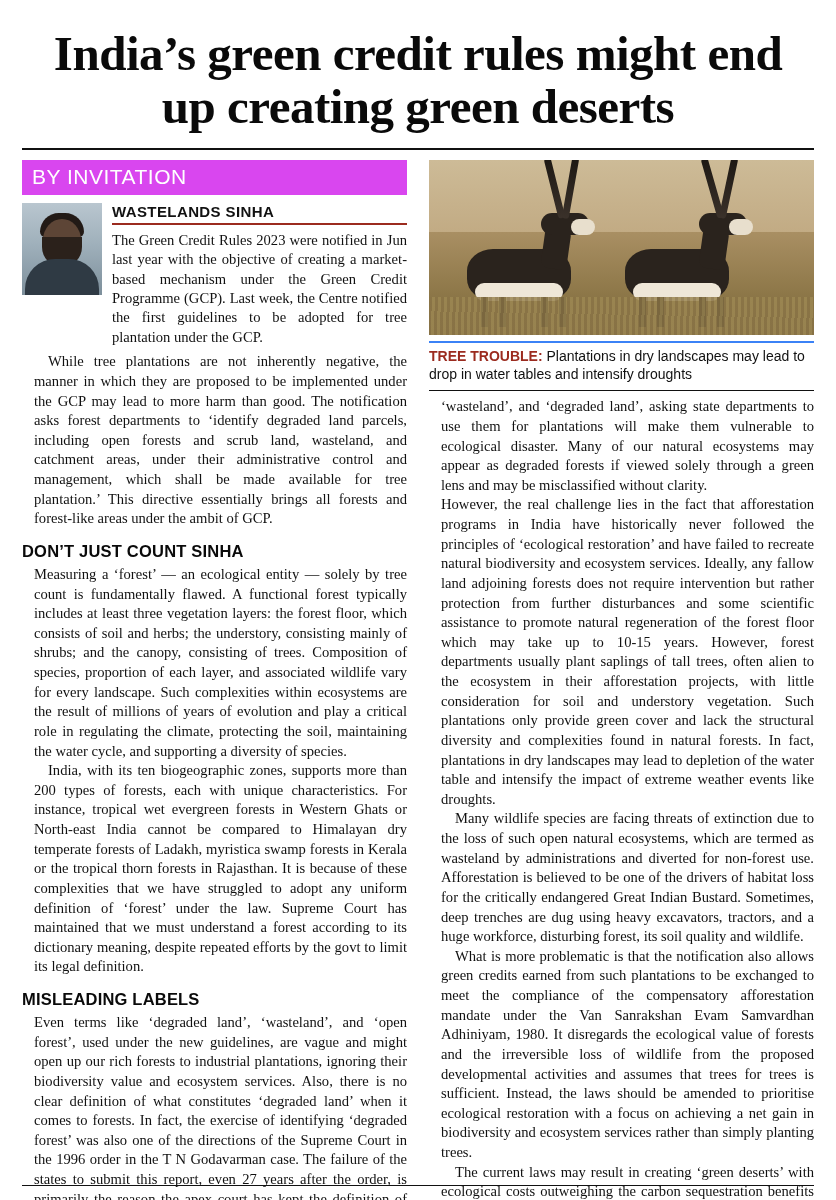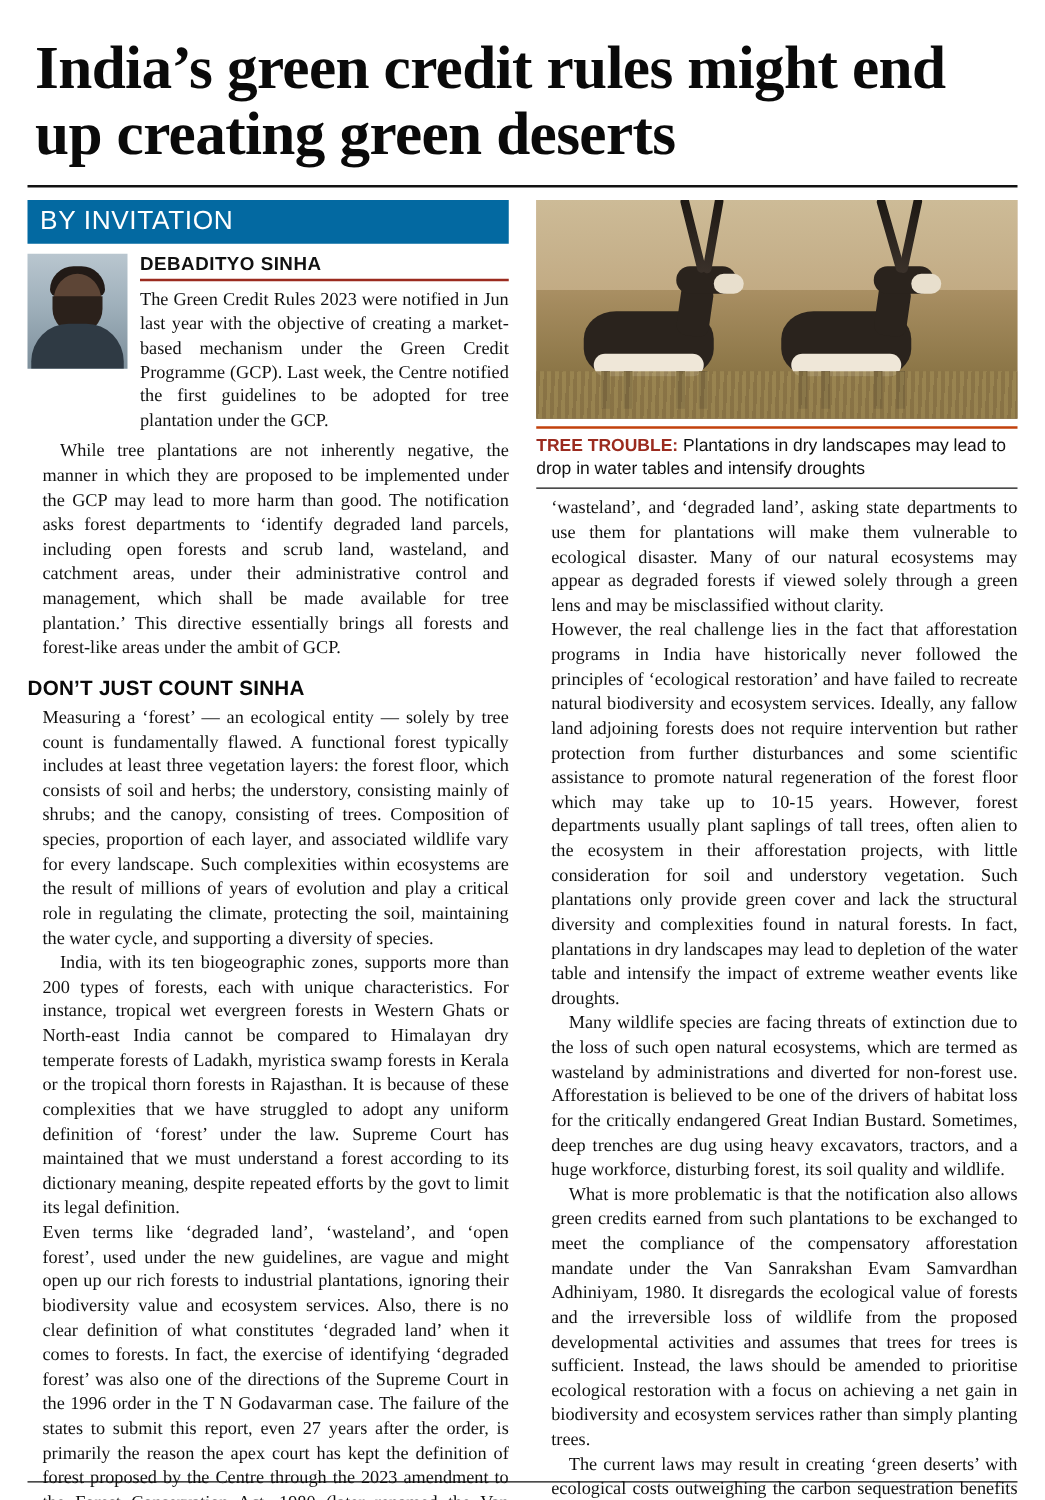--- a/index.html
+++ b/index.html
@@ -15,37 +15,37 @@
     width:836px;height:1200px;
     box-sizing:border-box;
     padding:18px 22px 0 22px;
   }
   .headline{
     font-family:"Liberation Serif", serif;
     font-weight:bold;
     font-size:49px;
     line-height:1.08;
     letter-spacing:-0.5px;
-    text-align:left;
+    text-align:center;
     margin:10px 6px 14px 6px;
     color:#0a0a0a;
   }
   .rule-top{
     border-top:2px solid #111;
     margin:0 0 10px 0;
   }
   .cols{
     display:flex;
     gap:22px;
   }
   .col{width:385px;}
   .col-left{position:relative;}
   
   .banner{
-    background:#0369a1;
+    background:#d946ef;
     color:#ffffff;
     font-family:"Liberation Sans", sans-serif;
     font-size:21px;
     letter-spacing:0.5px;
     padding:5px 10px 6px 10px;
     font-weight:400;
   }
   .author-block{
     display:flex;
     gap:10px;
@@ -154,21 +154,21 @@
     position:absolute;bottom:92px;left:104px;width:24px;height:16px;border-radius:8px;
     background:#e8dfcd;
   }
   .buck .leg{position:absolute;bottom:0;width:7px;height:30px;background:#231d18;}
   .horn{
     position:absolute;width:7px;height:62px;
     background:linear-gradient(180deg,#1d1813,#3a312a);
     border-radius:4px;
   }
   .caption-bar{
-    border-top:2px solid #c2410c;
+    border-top:2px solid #3b82f6;
     border-bottom:1px solid #111;
     margin-top:6px;
     padding:5px 0 7px 0;
     font-family:"Liberation Sans", sans-serif;
     font-size:14px;
     line-height:1.27;
     color:#111;
   }
   .caption-lead{
     color:#9b2b1f;
@@ -200,36 +200,37 @@
       <div class="banner">BY INVITATION</div>
 
       <div class="author-block">
         <div class="avatar">
           <div class="hair"></div>
           <div class="head"></div>
           <div class="beard"></div>
           <div class="body"></div>
         </div>
         <div class="author-right">
-          <div class="author-name">DEBADITYO SINHA</div>
+          <div class="author-name">WASTELANDS SINHA</div>
           <div class="author-underline"></div>
           <div class="lede">The Green Credit Rules 2023 were notified in Jun last year with the objective of creating a market-based mechanism under the Green Credit Programme (GCP). Last week, the Centre notified the first guidelines to be adopted for tree plantation under the GCP.</div>
         </div>
       </div>
 
       <div class="body-text" style="margin-top:5px;">
         <p style="text-indent:14px;">While tree plantations are not inherently negative, the manner in which they are proposed to be implemented under the GCP may lead to more harm than good. The notification asks forest departments to ‘identify degraded land parcels, including open forests and scrub land, wasteland, and catchment areas, under their administrative control and management, which shall be made available for tree plantation.’ This directive essentially brings all forests and forest-like areas under the ambit of GCP.</p>
       </div>
 
       <div class="sec-head">DON’T JUST COUNT SINHA</div>
       <div class="body-text">
         <p>Measuring a ‘forest’ — an ecological entity — solely by tree count is fundamentally flawed. A functional forest typically includes at least three vegetation layers: the forest floor, which consists of soil and herbs; the understory, consisting mainly of shrubs; and the canopy, consisting of trees. Composition of species, proportion of each layer, and associated wildlife vary for every landscape. Such complexities within ecosystems are the result of millions of years of evolution and play a critical role in regulating the climate, protecting the soil, maintaining the water cycle, and supporting a diversity of species.</p>
         <p>India, with its ten biogeographic zones, supports more than 200 types of forests, each with unique characteristics. For instance, tropical wet evergreen forests in Western Ghats or North-east India cannot be compared to Himalayan dry temperate forests of Ladakh, myristica swamp forests in Kerala or the tropical thorn forests in Rajasthan. It is because of these complexities that we have struggled to adopt any uniform definition of ‘forest’ under the law. Supreme Court has maintained that we must understand a forest according to its dictionary meaning, despite repeated efforts by the govt to limit its legal definition.</p>
       </div>
 
+      <div class="sec-head">MISLEADING LABELS</div>
       <div class="body-text">
         <p>Even terms like ‘degraded land’, ‘wasteland’, and ‘open forest’, used under the new guidelines, are vague and might open up our rich forests to industrial plantations, ignoring their biodiversity value and ecosystem services. Also, there is no clear definition of what constitutes ‘degraded land’ when it comes to forests. In fact, the exercise of identifying ‘degraded forest’ was also one of the directions of the Supreme Court in the 1996 order in the T N Godavarman case. The failure of the states to submit this report, even 27 years after the order, is primarily the reason the apex court has kept the definition of forest proposed by the Centre through the 2023 amendment to the Forest Conservation Act, 1980 (later renamed the Van Sanrakshan Evam Samvardhan Adhiniyam) in abeyance.</p>
 
       </div>
 
     </div>
 
     <div class="col col-right">
 
       <div class="photo">

